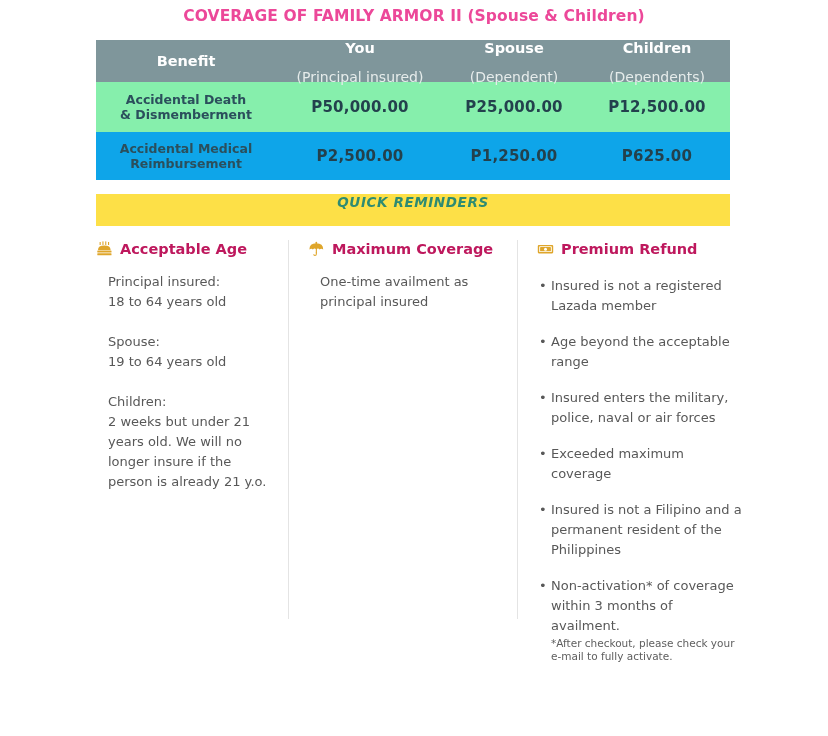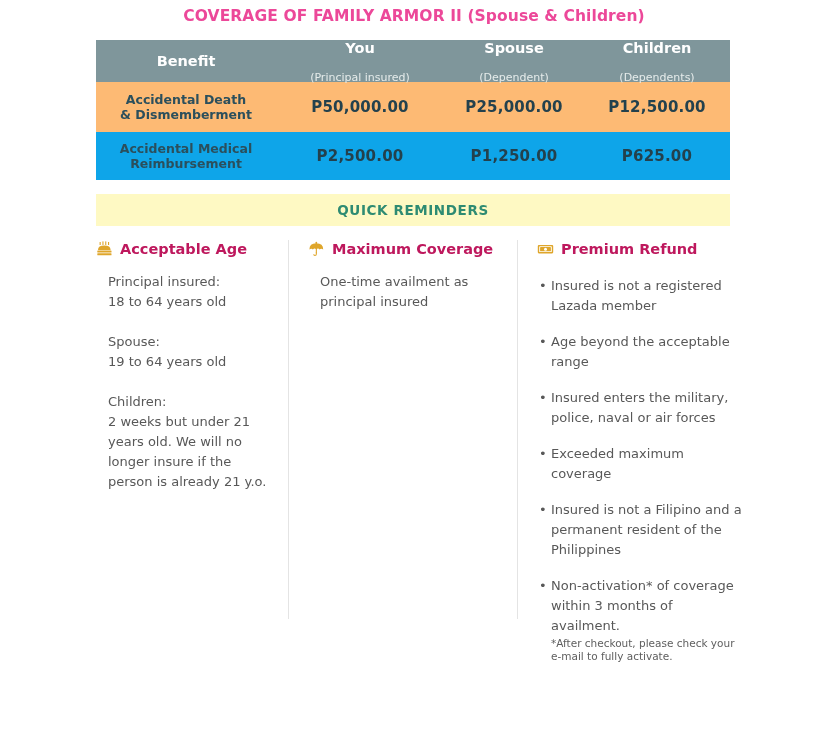--- a/index.html
+++ b/index.html
@@ -38,21 +38,21 @@
     width: 634px;
   }
   .trow {
     display: flex;
     width: 100%;
   }
   .thead {
     background: #7f969b;
     height: 42px;
   }
-  .trow.r1 { background: #fdba74; height: 50px; }
+  .trow.r1 { background: #86efac; height: 50px; }
   .trow.r2 { background: #0ea5e9; height: 48px; }
 
   .cell {
     display: flex;
     flex-direction: column;
     align-items: center;
     justify-content: center;
     text-align: center;
     box-sizing: border-box;
   }
@@ -62,21 +62,21 @@
   .c-children { width: 146px; }
 
   .thead .cell .main {
     color: #ffffff;
     font-size: 14.5px;
     font-weight: bold;
     line-height: 16px;
   }
   .thead .cell .sub {
     color: #e6eceb;
-    font-size: 11px;
+    font-size: 14px;
     line-height: 11px;
     font-weight: normal;
     margin-top: 16px;
   }
 
   .benefit-label {
     color: #2b4f5c;
     font-size: 12.5px;
     font-weight: bold;
     line-height: 15px;
@@ -88,24 +88,25 @@
     letter-spacing: 0.2px;
   }
 
   
   .qr-band {
     position: absolute;
     left: 96px;
     top: 194px;
     width: 634px;
     height: 32px;
-    background: #fef9c3;
+    background: #fde047;
     display: flex;
-    align-items: center;
+    align-items: flex-start;
     justify-content: center;
+    font-style: italic;
   }
   .qr-band .qr-text {
     font-size: 13.5px;
     font-weight: bold;
     color: #2e8b72;
     letter-spacing: 0.6px;
   }
 
   
   .reminders {

